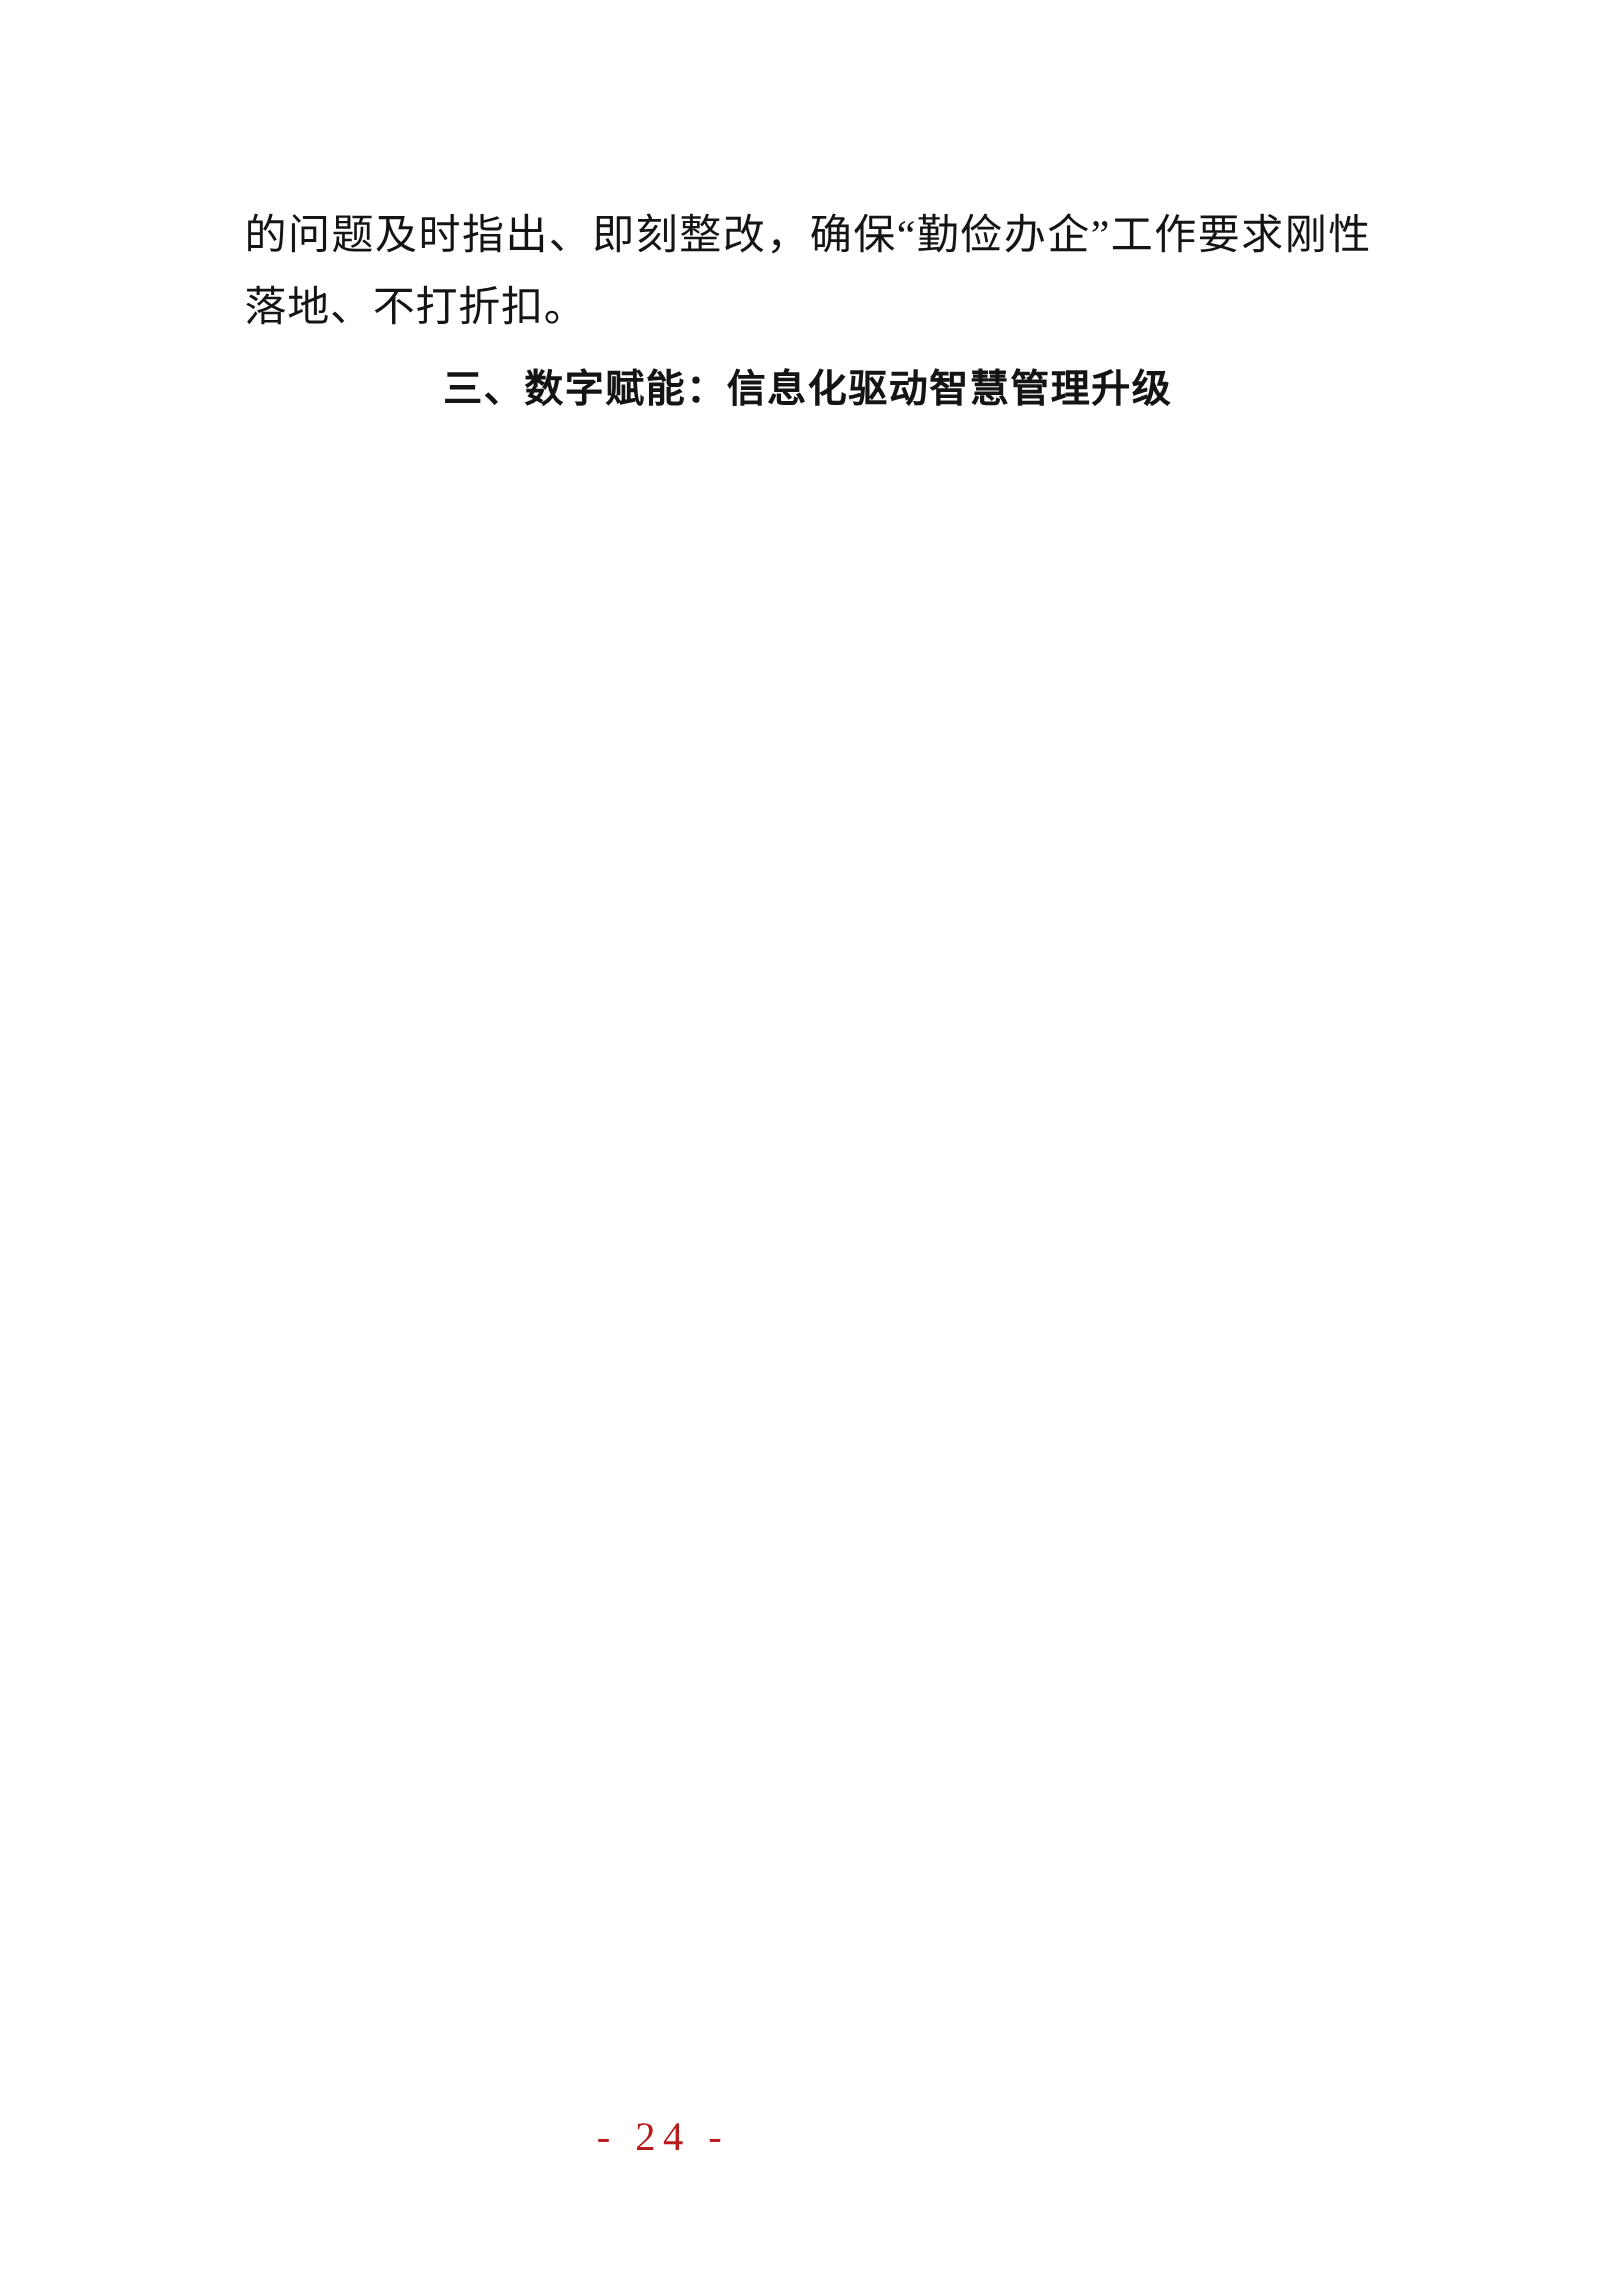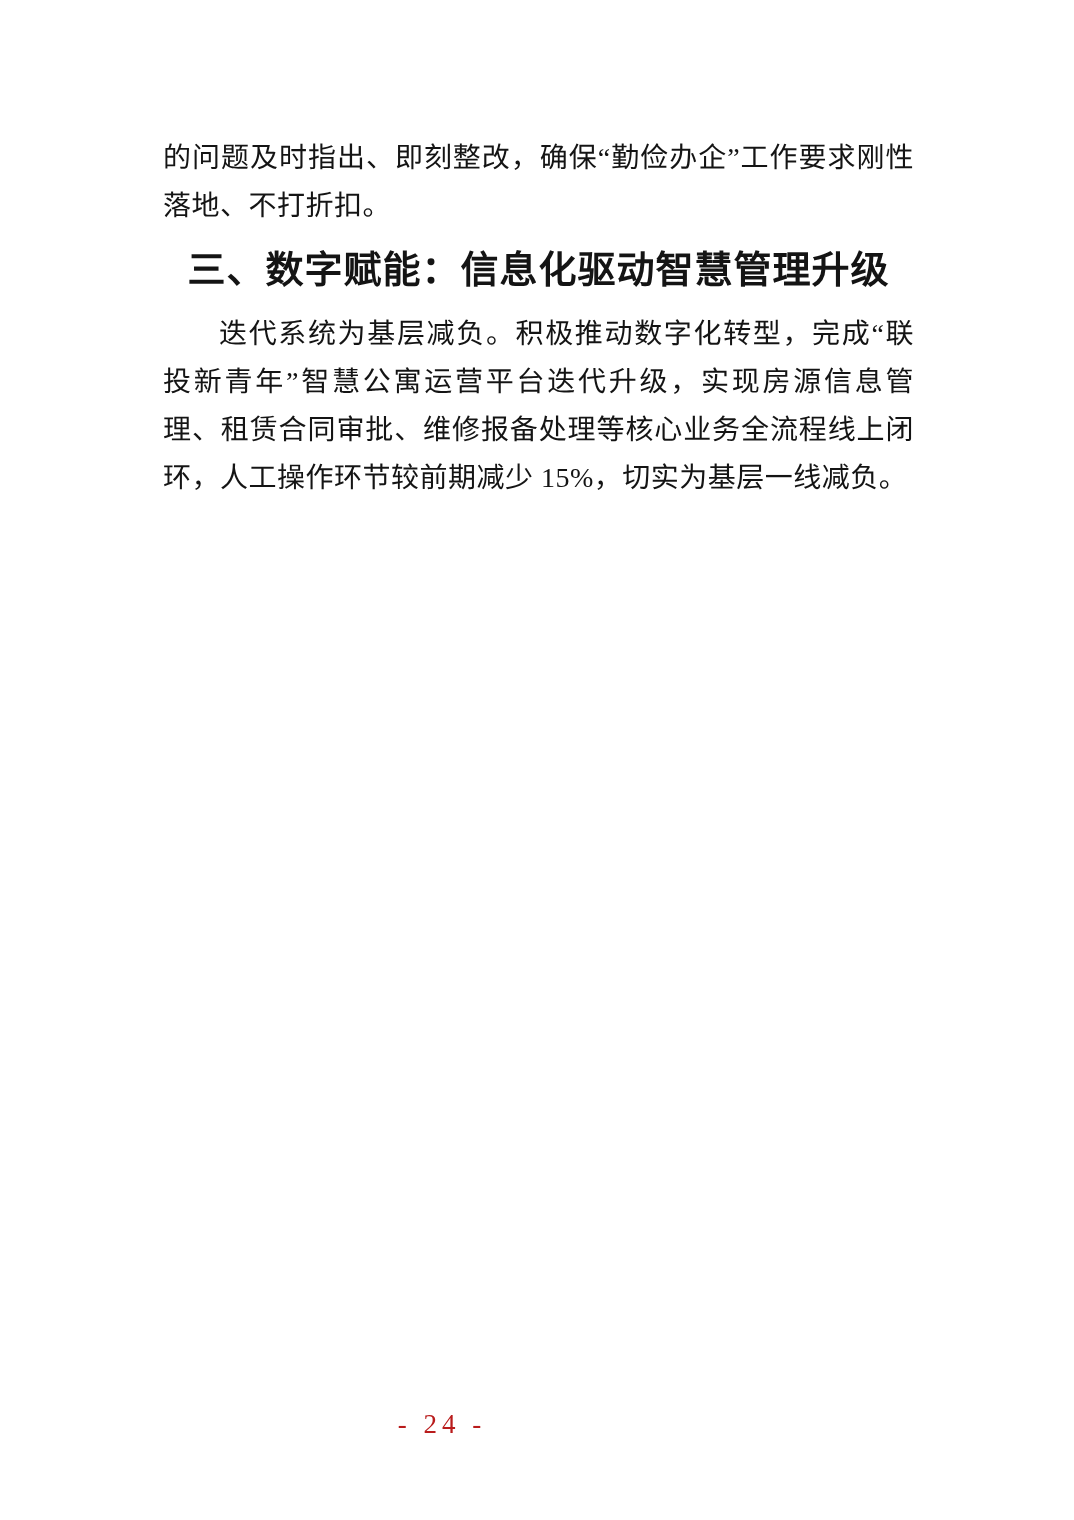--- a/index.html
+++ b/index.html
@@ -33,23 +33,23 @@
     letter-spacing: 0.5px;
   }
   .para {
     margin: 0;
     padding: 0;
   }
   .para.indent {
     text-indent: 2em;
   }
   .section-heading {
-    margin: 16px;
+    margin: 6px;
     padding: 0;
-    font-size: 38px;
+    font-size: 26px;
     line-height: 48px;
     font-weight: bold;
     text-align: center;
     text-indent: 0;
     letter-spacing: 1px;
   }
   .footer {
     position: absolute;
     top: 1408px;
     left: 0;
@@ -61,17 +61,16 @@
     color: #b91c1c;
   }
 </style>
 </head>
 <body>
 
 <div class="page">
   <div class="content">
     <p class="para">的问题及时指出、即刻整改，确保“勤俭办企”工作要求刚性落地、不打折扣。</p>
     <p class="section-heading">三、数字赋能：信息化驱动智慧管理升级</p>
-    <p class="para indent">迭代系统为基层减负。积极推动数字化转型，完成“联投新青年”智慧公寓运营平台迭代升级，实现房源信息管理、租赁合同审批、维修报备处理等核心业务全流程线上闭环，人工操作环节较前期减少 15%，切实为基层一线减负。</p>
   </div>
 
   <div class="footer">- 24 -</div>
 </div>
 
 </body></html>

